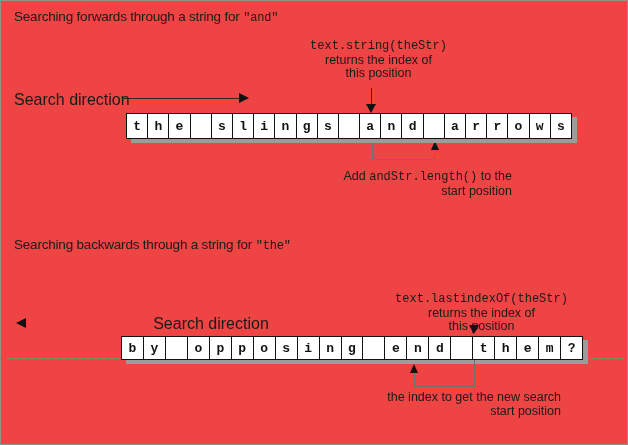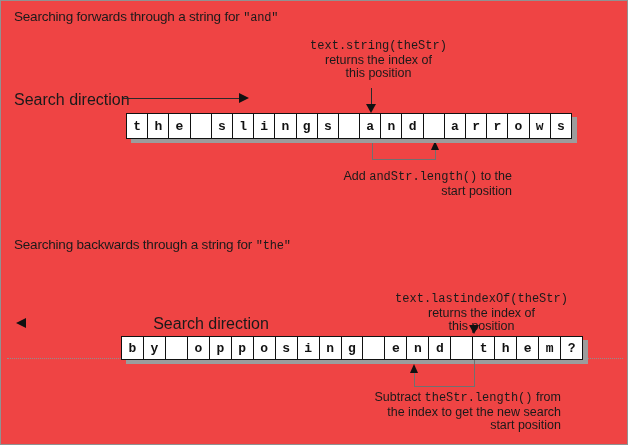--- a/index.html
+++ b/index.html
@@ -127,18 +127,17 @@
       <div class="cell">m</div>
       <div class="cell">?</div>
     </div>
 
   <div class="abs vline bline" style="left:473px;top:359px;height:27px;z-index:3;"></div>
   <div class="abs hline bline" style="left:413px;top:385px;width:61px;"></div>
   <div class="abs vline bline" style="left:413px;top:372px;height:13px;"></div>
   <div class="abs tri tri-up" style="left:409px;top:363px;"></div>
 
   <div class="abs note" style="left:346px;top:390px;width:214px;">
-    <div><span>Subtract </span><span class="mono">theStr.length()</span><span> from</span></div>
     <div>the index to get the new search</div>
     <div>start position</div>
   </div>
 
 </div>
 
 </body></html>

